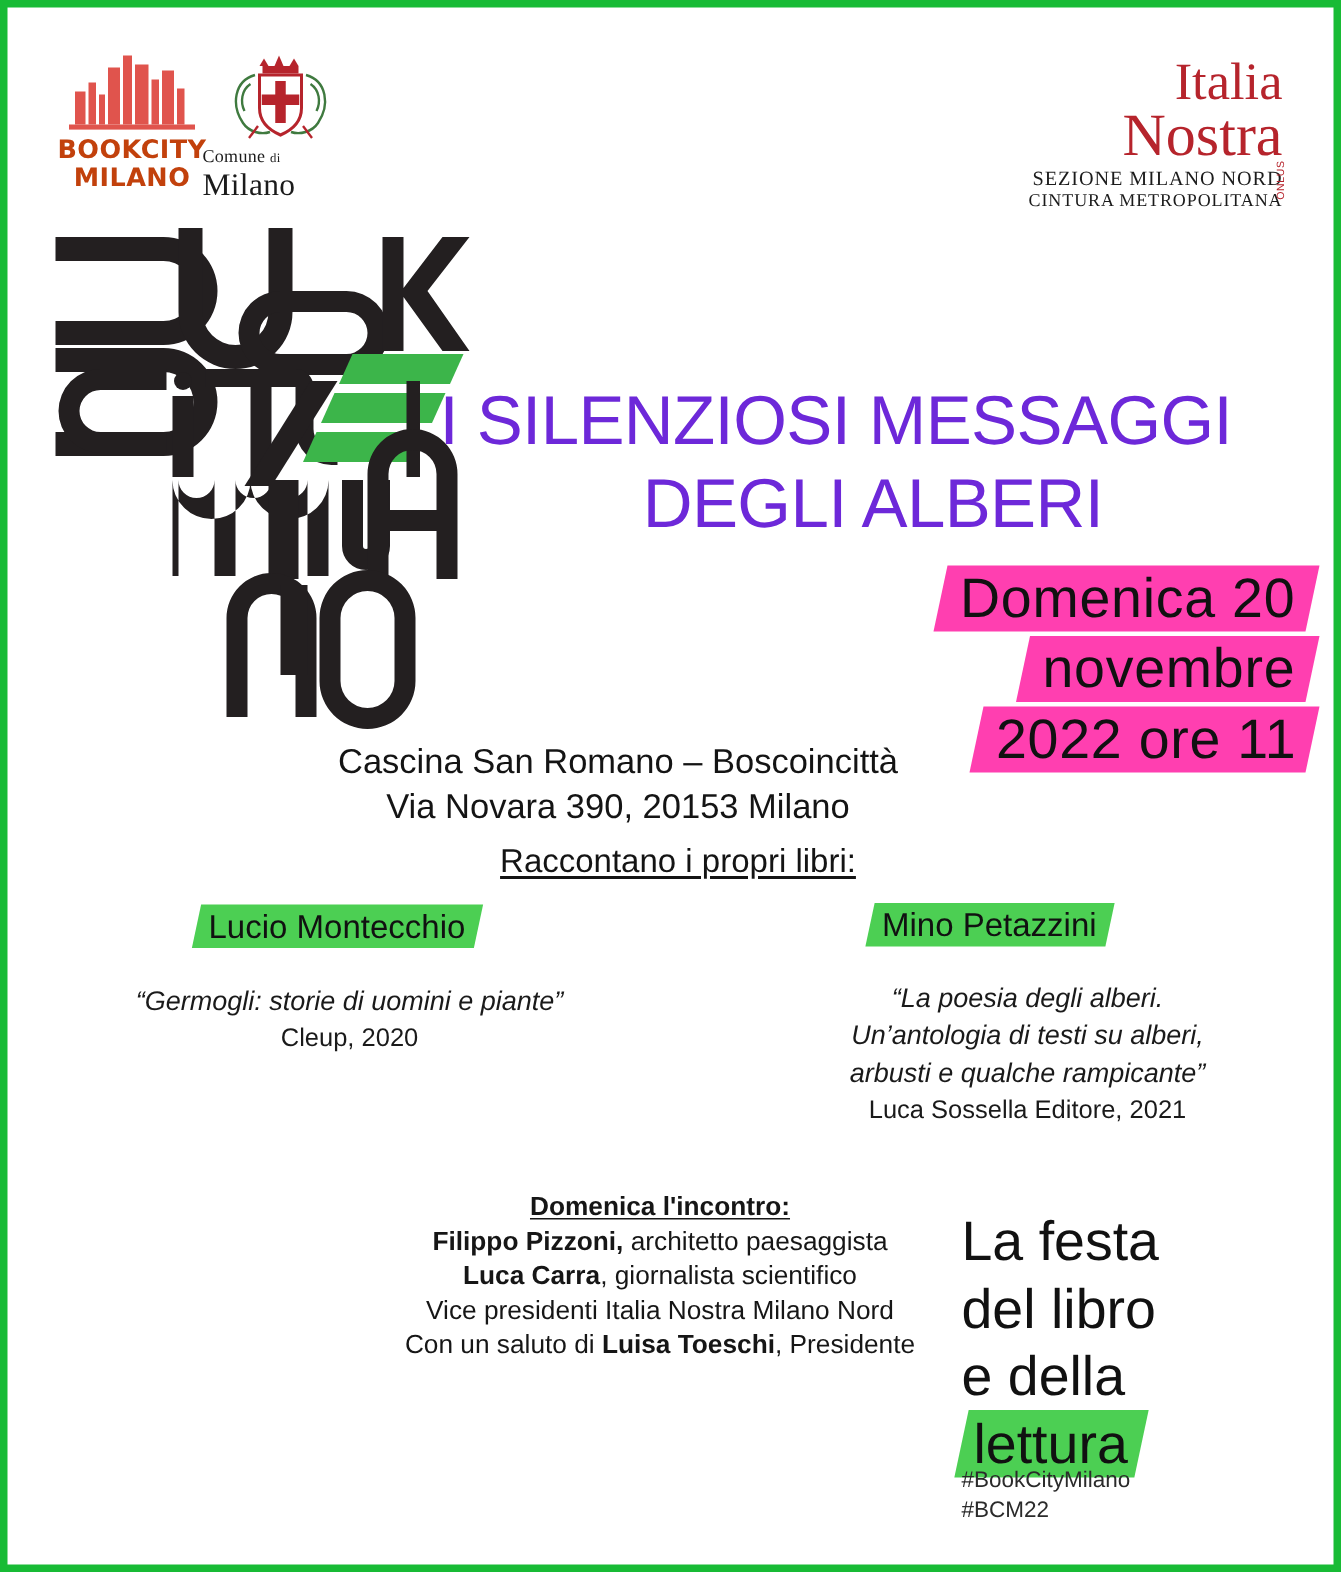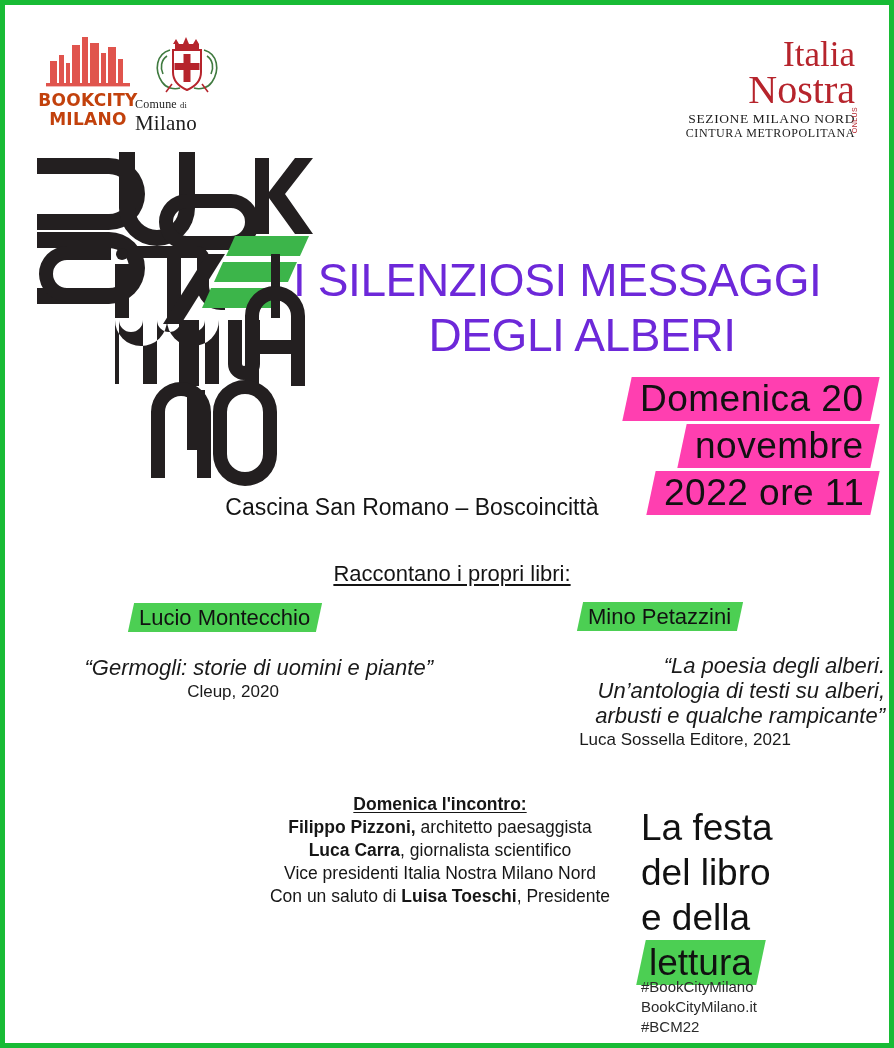--- a/index.html
+++ b/index.html
@@ -133,21 +133,21 @@
   #author-right-hl { left: 575px; top: 597px; }
 
   .book-col {
     position: absolute;
     text-align: center;
     font-family: "Liberation Sans", sans-serif;
     color: #1a1a1a;
   }
   #book-left  { left: 28px;  top: 650px; width: 400px; }
   #book-right { left: 480px; top: 648px; width: 400px; }
-  .book-title { font-size: 22px; line-height: 25px; font-style: italic; text-align: right; }
+  .book-title { font-size: 18px; line-height: 25px; font-style: italic; }
   .book-pub   { font-size: 17px; line-height: 24px; font-style: normal; }
 
   
   .hosts {
     position: absolute; left: 185px; top: 788px; width: 500px;
     text-align: center;
     font-family: "Liberation Sans", sans-serif;
     font-size: 17.5px; line-height: 23px; color: #161616;
   }
   .hosts .head { text-decoration: underline; font-weight: bold; text-underline-offset: 2px; }
@@ -277,20 +277,21 @@
   </div>
 
   <div class="date-block">
     <div><span class="date-line"><span>Domenica 20</span></span></div>
     <div><span class="date-line"><span>novembre</span></span></div>
     <div><span class="date-line"><span>2022 ore 11</span></span></div>
   </div>
 
   <div class="venue">
     <div>Cascina San Romano – Boscoincittà</div>
+    <div>Via Novara 390, 20153 Milano</div>
   </div>
 
   <div class="section-head">
     <span>Raccontano i propri libri:</span>
   </div>
 
   <span class="author-hl" id="author-left-hl">
     <span>Lucio  Montecchio</span>
   </span>
   <span class="author-hl" id="author-right-hl">
@@ -319,17 +320,16 @@
 
   <div class="festa">
     <span class="ln">La festa</span>
     <span class="ln">del libro</span>
     <span class="ln">e della</span>
     <span class="ln"><span class="festa-hl"><span>lettura</span></span></span>
   </div>
 
   <div class="tags">
     <div>#BookCityMilano</div>
-    <div>BookCityMilano.it</div>
     <div>#BCM22</div>
   </div>
 
 </div>
 
 </body></html>

